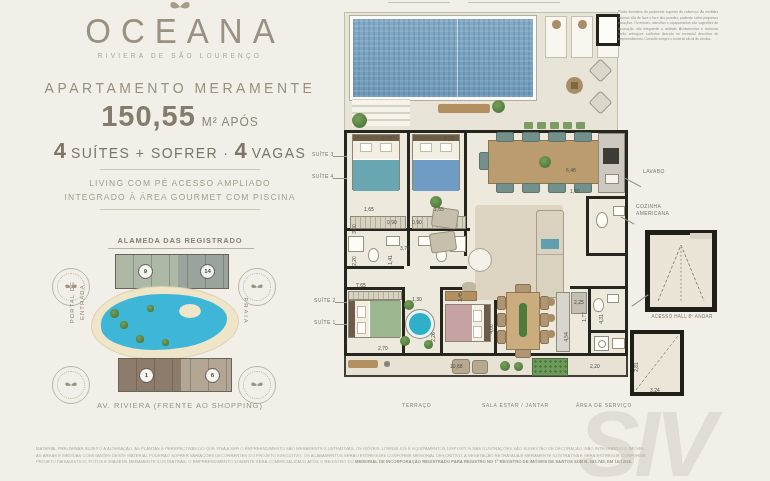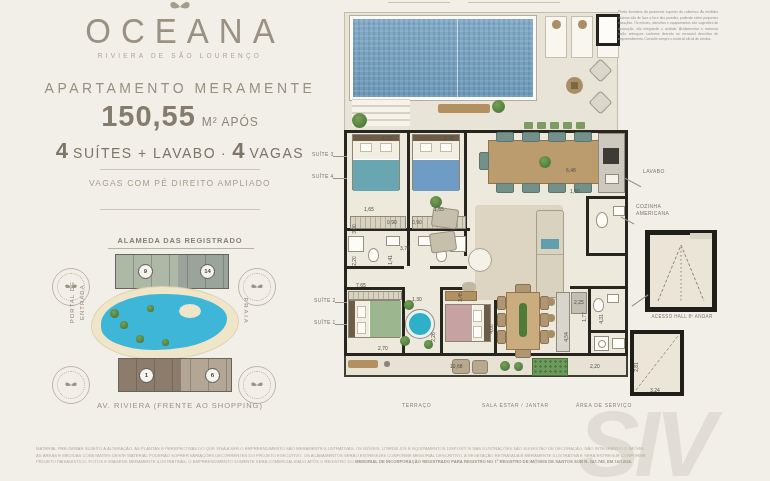--- a/index.html
+++ b/index.html
@@ -88,28 +88,29 @@
   </svg>
   <div class="abs logo ctr">OCEANA</div>
   <div class="abs tagline ctr">RIVIERA DE SÃO LOURENÇO</div>
   <div class="abs category ctr">APARTAMENTO MERAMENTE</div>
   <div class="abs arearow">
     <span class="areanum">150,55</span>
     <span class="areaunit">M² APÓS</span>
   </div>
   <div class="abs featrow">
     <span class="featnum">4</span>
-    <span class="featlbl">SUÍTES + LAVABO</span>
+    <span class="featlbl">SUÍTES + SOFRER</span>
     <span class="featlbl">·</span>
     <span class="featnum">4</span>
     <span class="featlbl">VAGAS</span>
   </div>
   <div class="abs rule" style="left:100px;top:169px;width:160px;"></div>
   <div class="abs highlight ctr">
-    <div>VAGAS COM PÉ DIREITO AMPLIADO</div>
+    <div>LIVING COM PÉ ACESSO AMPLIADO</div>
+    <div>INTEGRADO À ÁREA GOURMET COM PISCINA</div>
   </div>
   <div class="abs rule" style="left:100px;top:209px;width:160px;"></div>
 
   <div class="abs alameda ctr">ALAMEDA DAS REGISTRADO</div>
   <div class="abs rule" style="left:108px;top:248px;width:146px;background:#b9b1a1;"></div>
 
   <div class="abs bldg bldg-top">
     <span class="unitnum" style="left:22px;top:9px;">9</span>
     <span class="unitnum" style="left:84px;top:9px;">14</span>
   </div>

